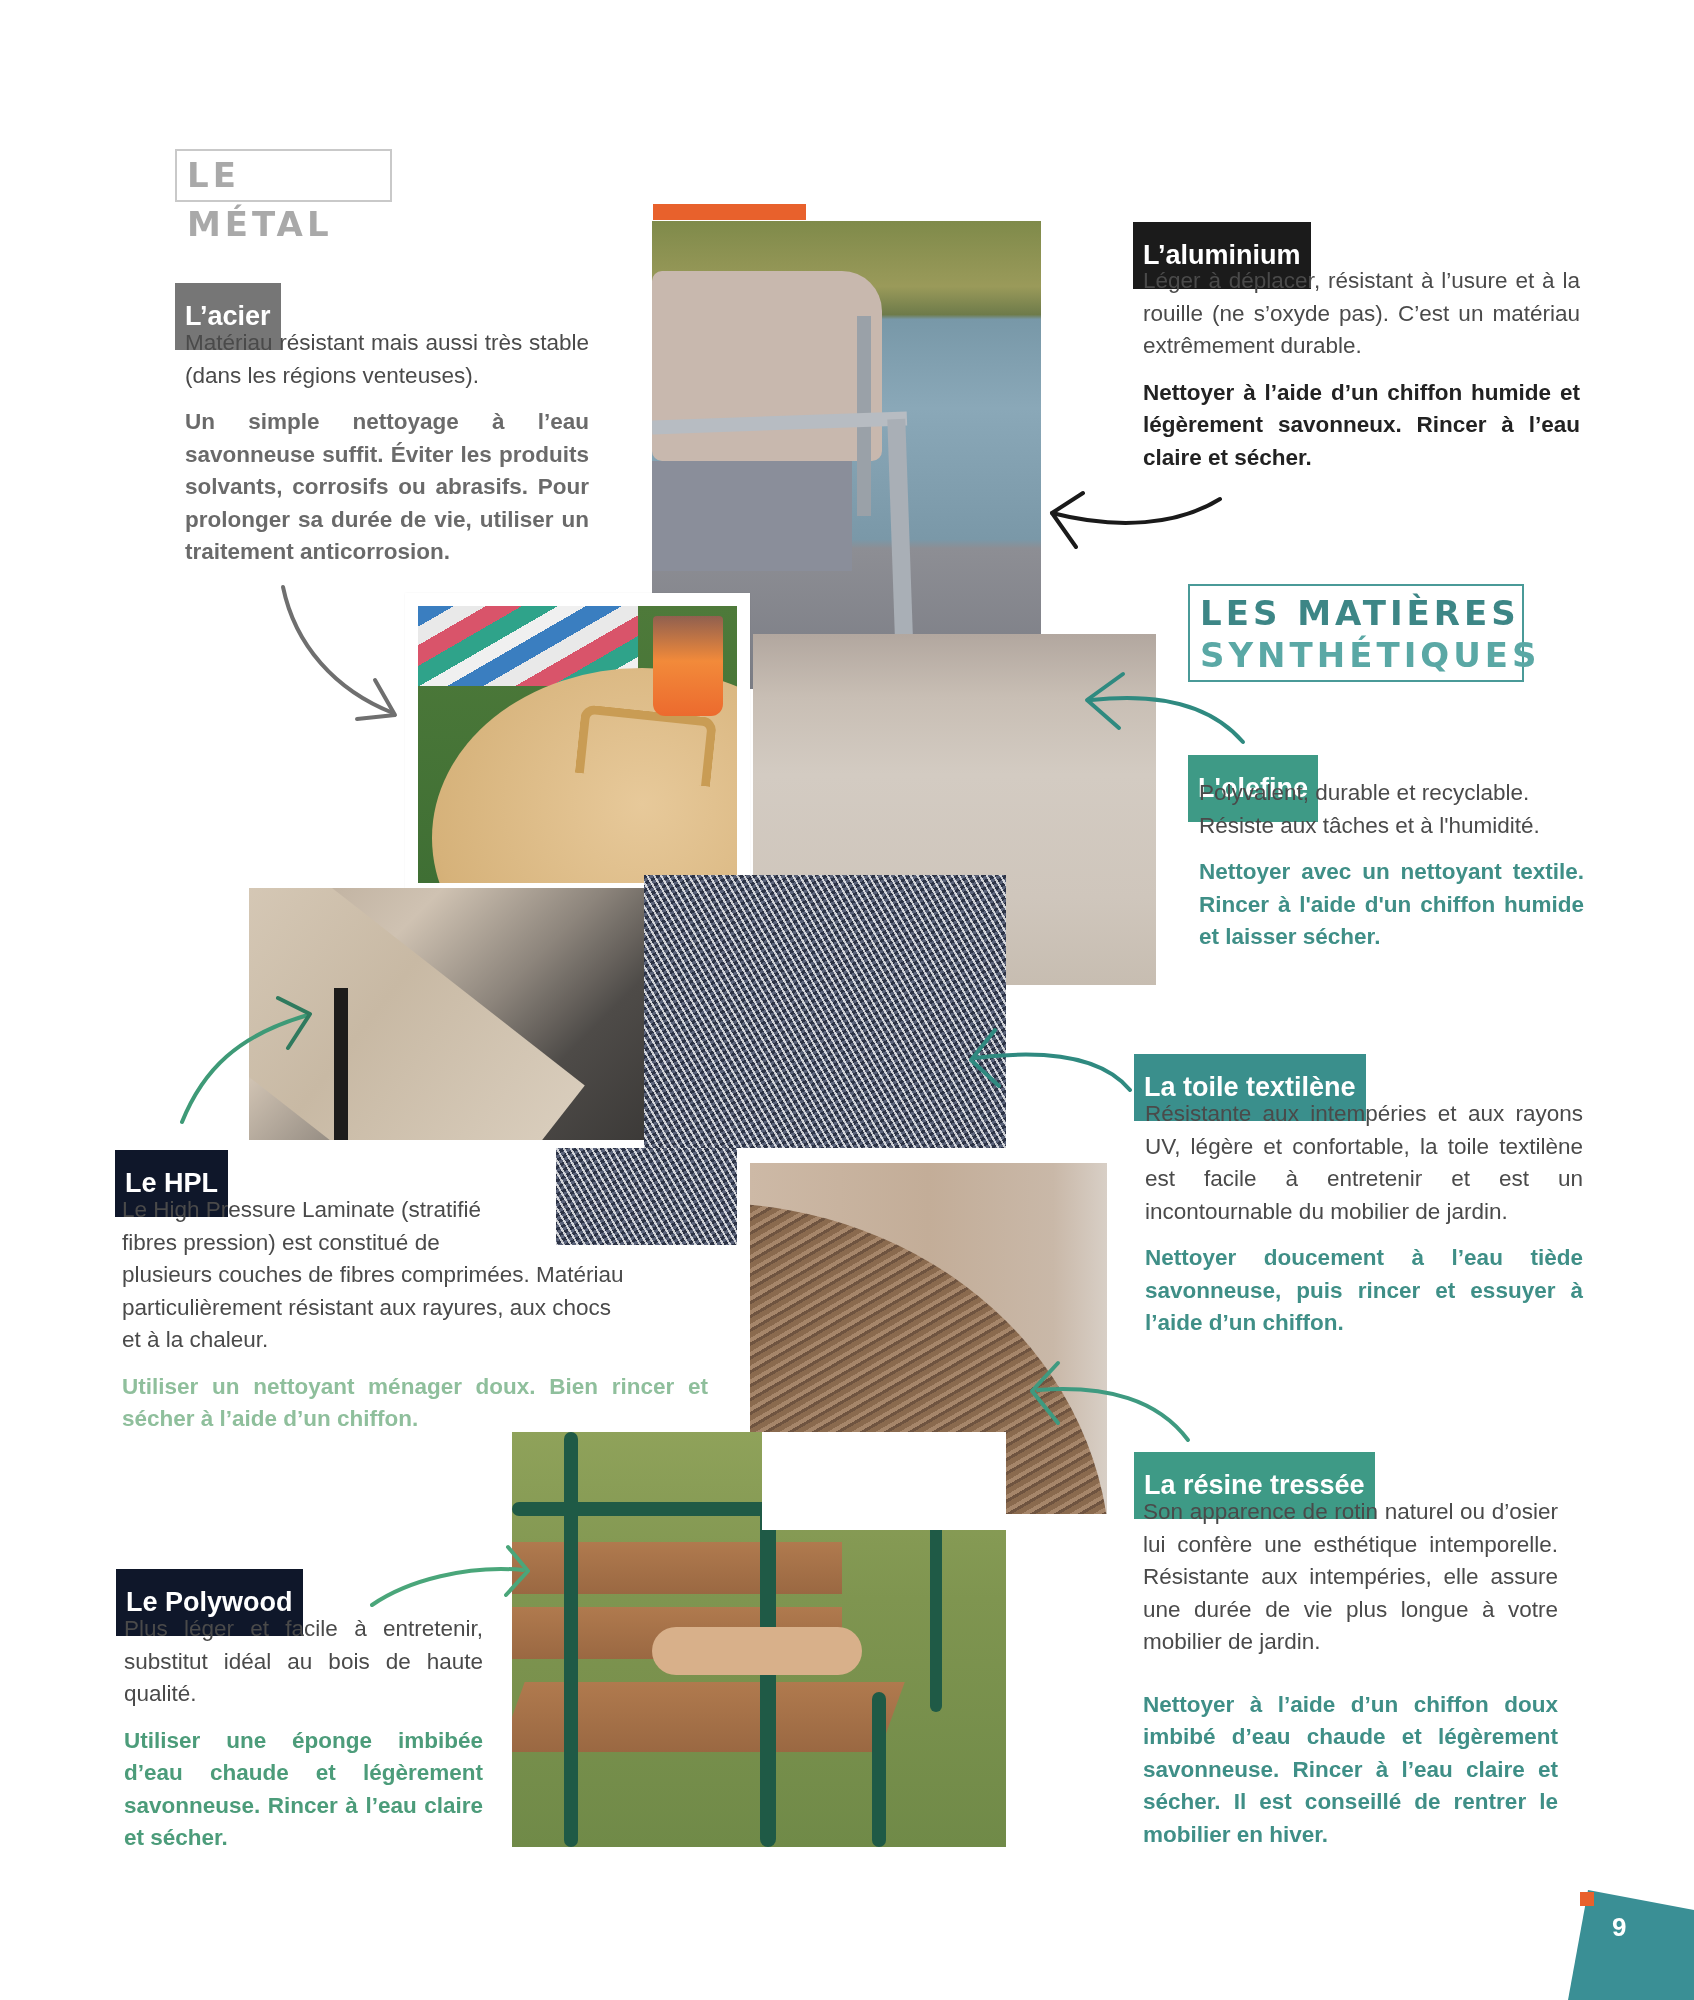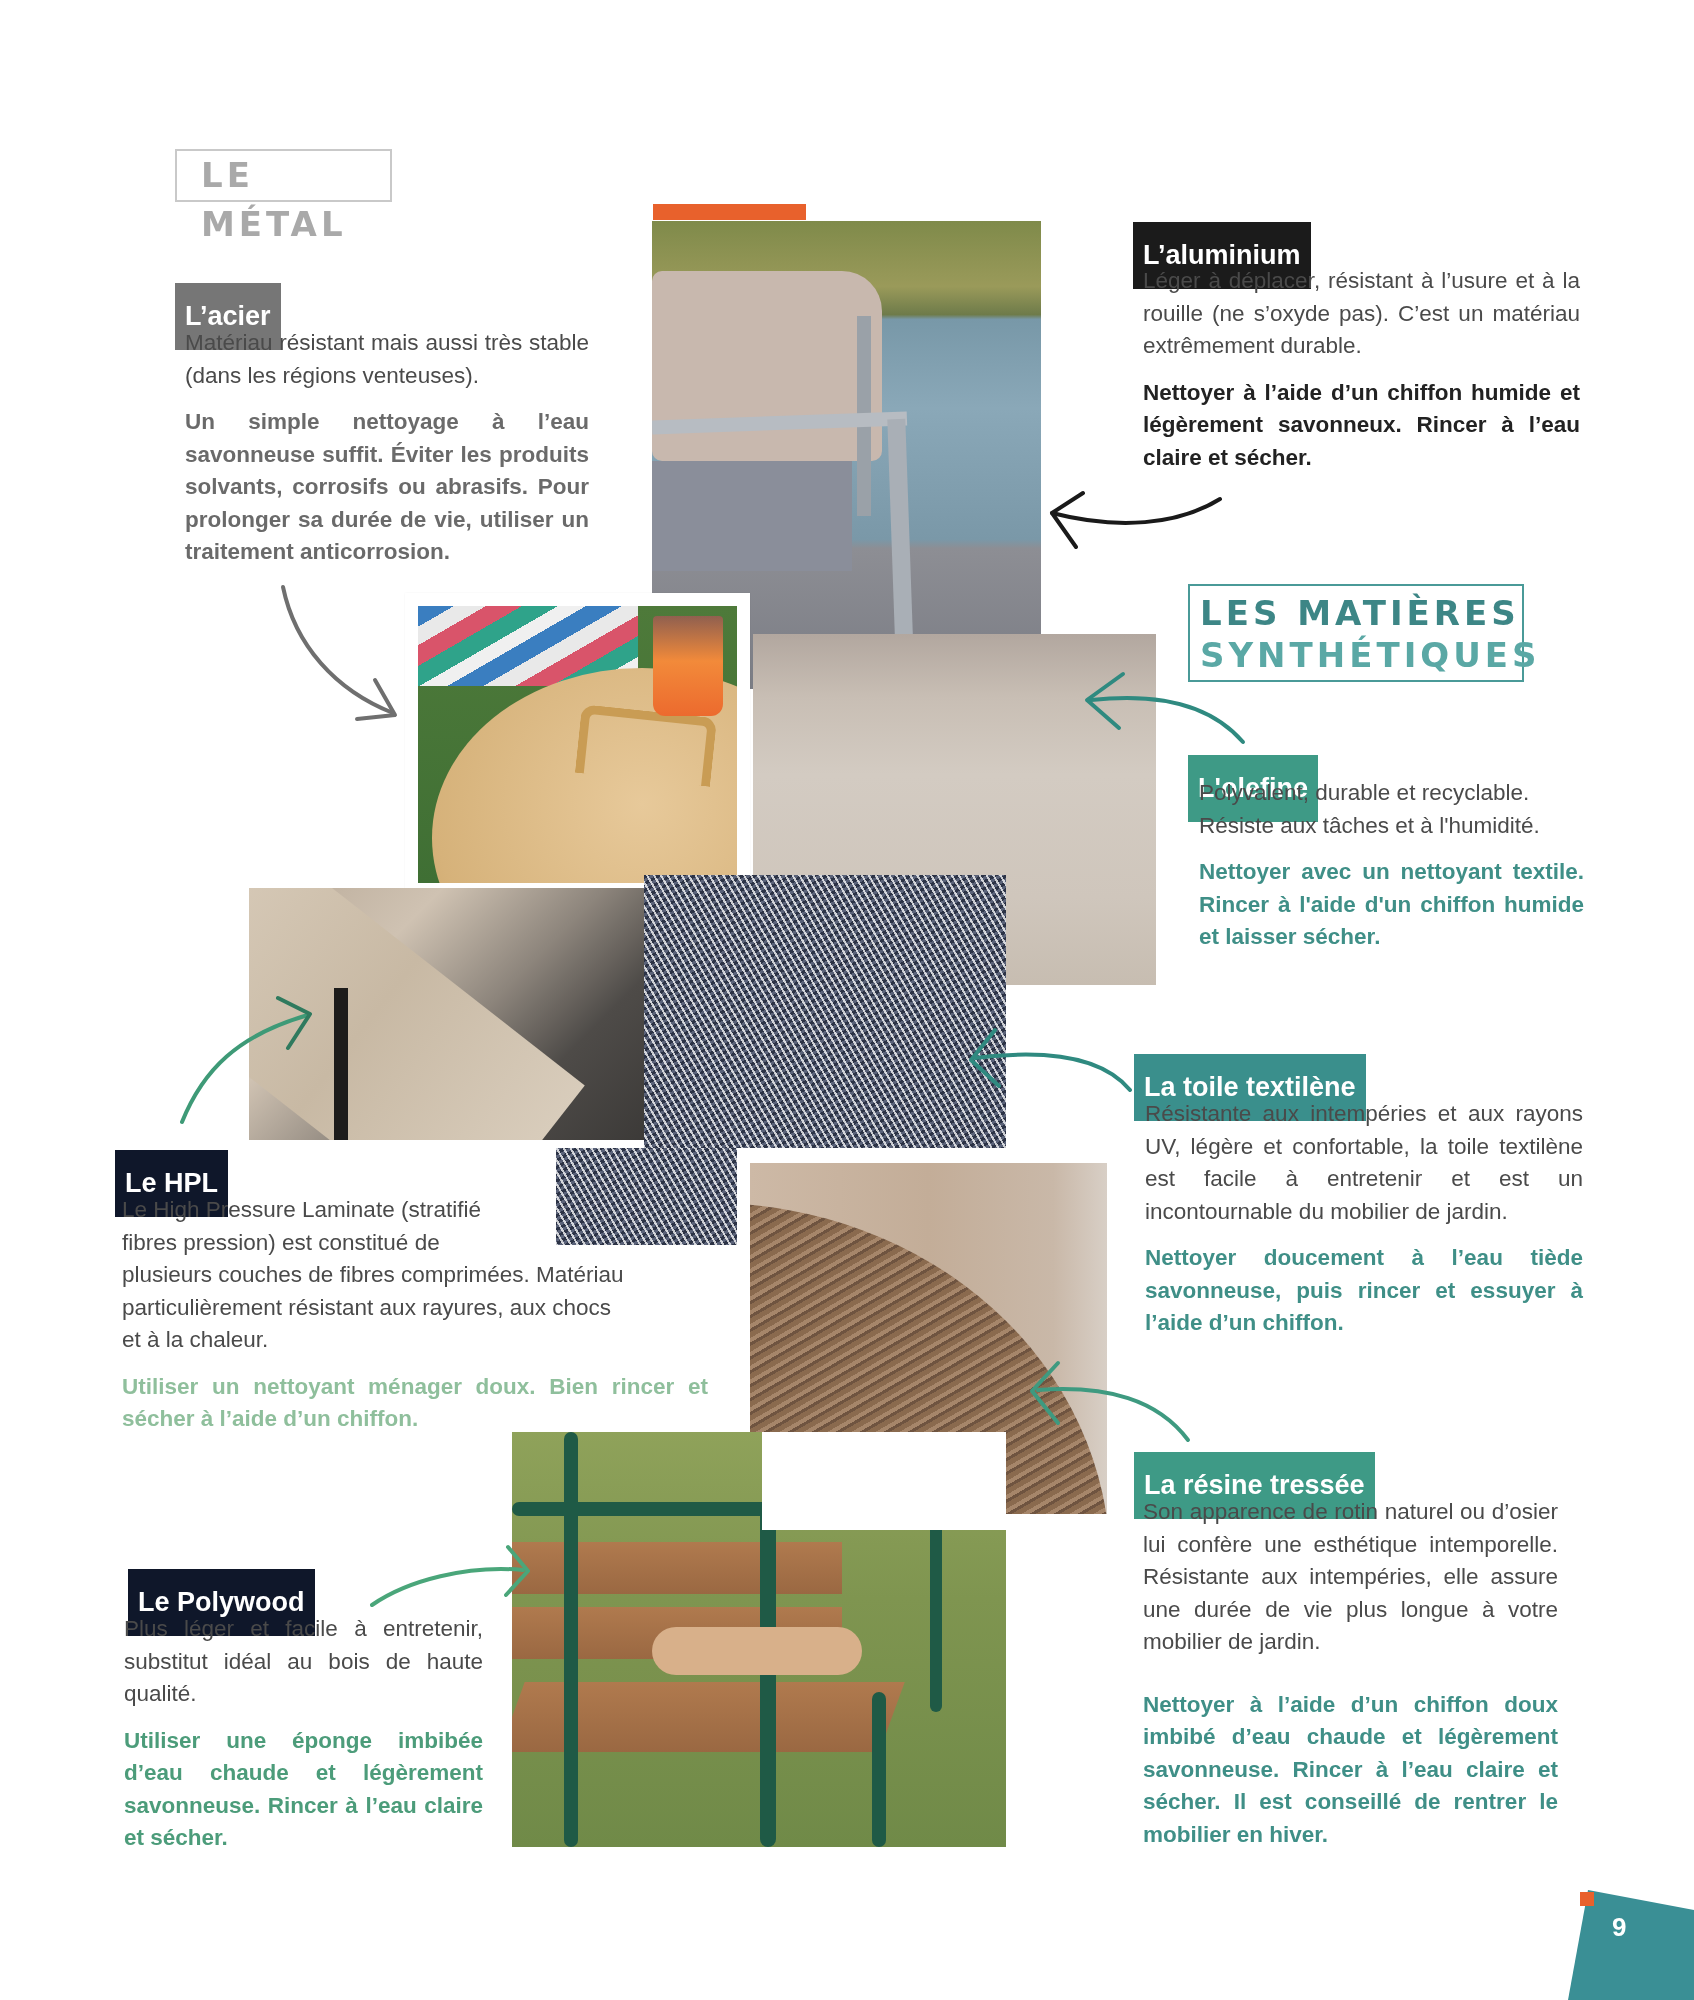--- a/index.html
+++ b/index.html
@@ -8,21 +8,21 @@
     background: #ffffff;
     font-family: "DejaVu Sans", "Liberation Sans", sans-serif;
     color: #3c3c3c;
   }
   .abs { position: absolute; }
   
   .section-box {
     position: absolute; border: 2px solid #c9c9c9; box-sizing: border-box;
     font-family: "DejaVu Sans", sans-serif; font-weight: bold; letter-spacing: 4px;
   }
-  .metal-box { left: 175px; top: 149px; width: 217px; height: 53px; color: #a9a9a9; font-size: 34px; line-height: 49px; padding-left: 24px; }
+  .metal-box { left: 175px; top: 149px; width: 217px; height: 53px; color: #a9a9a9; font-size: 34px; line-height: 49px; padding-left: 10px; }
   .synth-box { left: 1188px; top: 584px; width: 336px; height: 98px; border-color: #4a9a98; color: #3d8686; font-size: 34px; line-height: 42px; padding: 6px 0 0 10px; }
   .synth-box .l2 { color: #5aa8a5; }
 
   
   .tag {
     position: absolute; color: #ffffff; font-family: "Liberation Sans", sans-serif;
     font-weight: bold; font-size: 27px; line-height: 35px; padding: 16px 10px; white-space: nowrap;
   }
   .tag-gray { background: #767676; }
   .tag-black { background: #1b1b1b; }
@@ -249,21 +249,21 @@
   <div style="margin-bottom:14px;">et à la chaleur.</div>
   <p class="care care-lightgreen" style="text-align:justify; width:586px;">Utiliser un nettoyant ménager doux. Bien rincer et sécher à l’aide d’un chiffon.</p>
 </div>
 
 <div class="tag tag-sea" style="left:1134px; top:1452px;">La résine tressée</div>
 <div class="txt" style="left:1143px; top:1496px; width:415px;">
   <p style="margin-bottom:30px;">Son apparence de rotin naturel ou d’osier lui confère une esthétique intemporelle. Résistante aux intempéries, elle assure une durée de vie plus longue à votre mobilier de jardin.</p>
   <p class="care care-teal">Nettoyer à l’aide d’un chiffon doux imbibé d’eau chaude et légèrement savonneuse. Rincer à l’eau claire et sécher. Il est conseillé de rentrer le mobilier en hiver.</p>
 </div>
 
-<div class="tag tag-green" style="left:128px; top:1569px;">Le Polywood</div>
+<div class="tag tag-green" style="left:116px; top:1569px;">Le Polywood</div>
 <div class="txt" style="left:124px; top:1613px; width:359px;">
   <p>Plus léger et facile à entretenir, substitut idéal au bois de haute qualité.</p>
   <p class="care care-green">Utiliser une éponge imbibée d’eau chaude et légèrement savonneuse. Rincer à l’eau claire et sécher.</p>
 </div>
 
 <svg class="page-tab" viewBox="0 0 128 118">
   <polygon points="22,8 128,28 128,118 2,118" fill="#3a8f95"></polygon>
   <rect x="14" y="10" width="14" height="14" fill="#e8612c"></rect>
 </svg>
 <div class="page-num">9</div>

